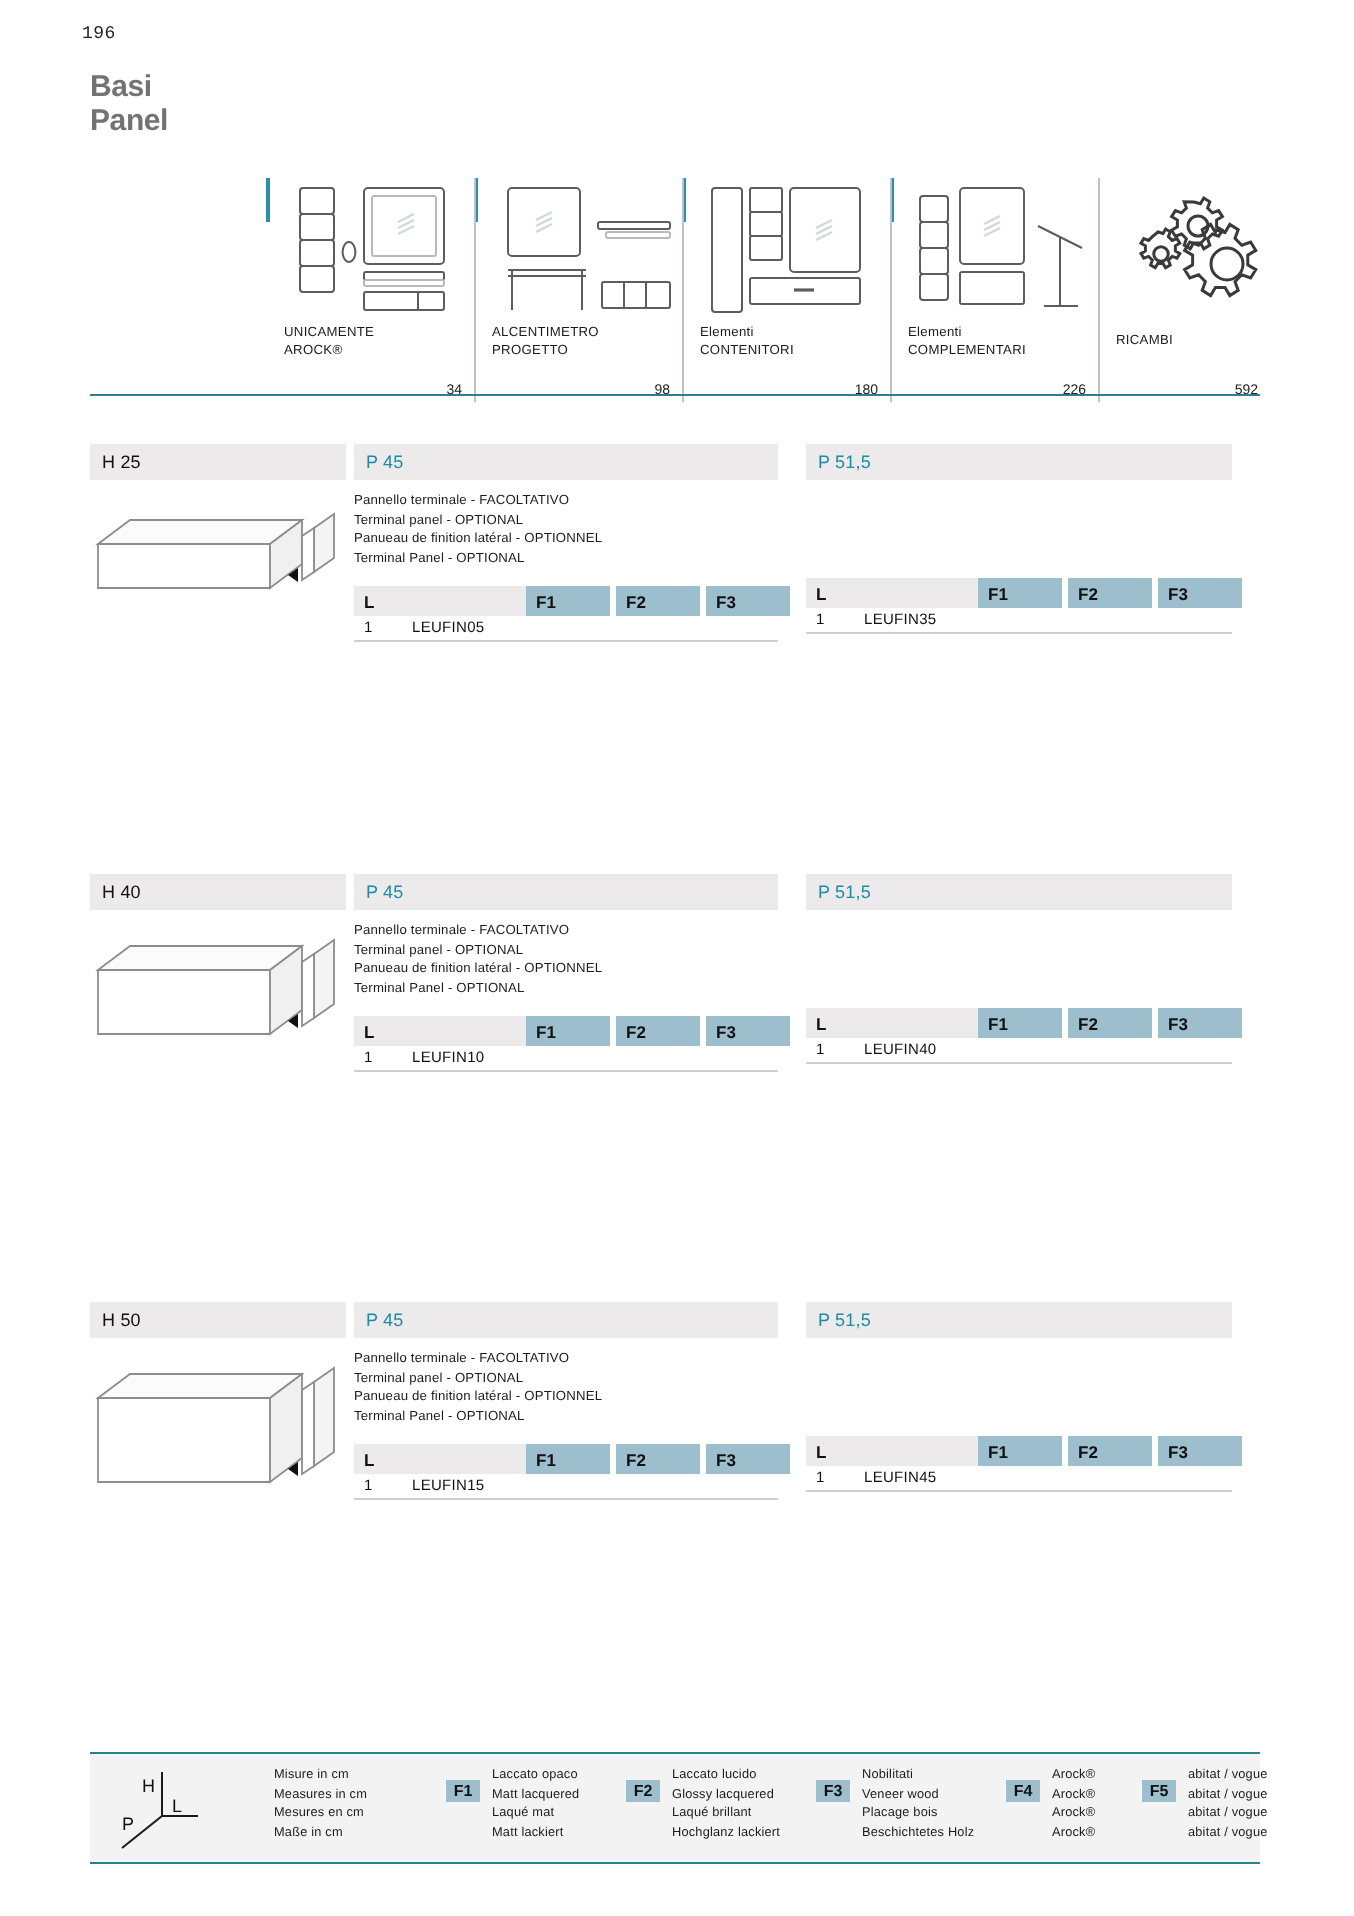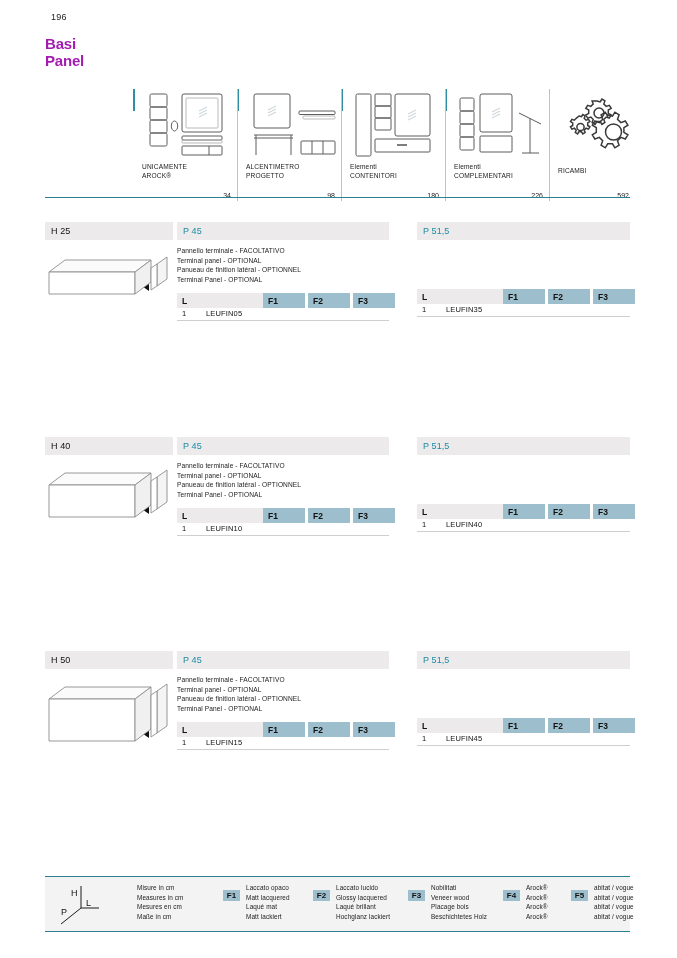--- a/index.html
+++ b/index.html
@@ -7,30 +7,30 @@
     width: 677px; height: 958px;
     background: #ffffff;
     font-family: "Liberation Sans", sans-serif;
     color: #1a1a1a;
     overflow: hidden;
   }
   .page { position: relative; width: 677px; height: 958px; }
 
   
   .page-num {
-    position: absolute; left: 51px; top: 12px;
-    font-size: 9px; color: #222; letter-spacing: .2px;
+    position: absolute; left: 41px; top: 12px;
+    font-size: 9px; color: #222; letter-spacing: .2px; font-family: Liberation Mono, monospace;
   }
 
   
   .titles-left  { position: absolute; left: 45px; top: 35px; }
   .titles-right { position: absolute; left: 336px; top: 35px; }
   .title-line {
     font-size: 15px; font-weight: bold; line-height: 17px;
-    letter-spacing: -.2px; color: #a21caf;
+    letter-spacing: -.2px; color: #737373;
   }
 
   
   .navstrip {
     position: absolute; left: 133px; top: 89px;
     width: 496px; height: 112px;
   }
   .nav-rule-bottom {
     position: absolute; left: 45px; top: 197px;
     width: 585px; height: 1px; background: #2d7f93;
@@ -60,21 +60,21 @@
   .nav-pagenum {
     position: absolute; bottom: 2px; font-size: 7px; color: #222;
     text-align: right; white-space: nowrap;
   }
 
   
   .row { position: absolute; left: 0; width: 677px; }
 
   .col-left  { position: absolute; left: 45px;  width: 128px; }
   .col-mid   { position: absolute; left: 177px; width: 212px; }
-  .col-right { position: absolute; left: 417px; width: 213px; }
+  .col-right { position: absolute; left: 403px; width: 213px; }
 
   .hdr-band {
     height: 18px; background: #eceaea;
     display: flex; align-items: center;
     padding-left: 6px;
   }
   .hdr-band .htxt {
     font-size: 9px; font-weight: normal; color: #111; letter-spacing: .1px;
   }
   .hdr-band.accent .htxt { color: #1b8ca4; }

